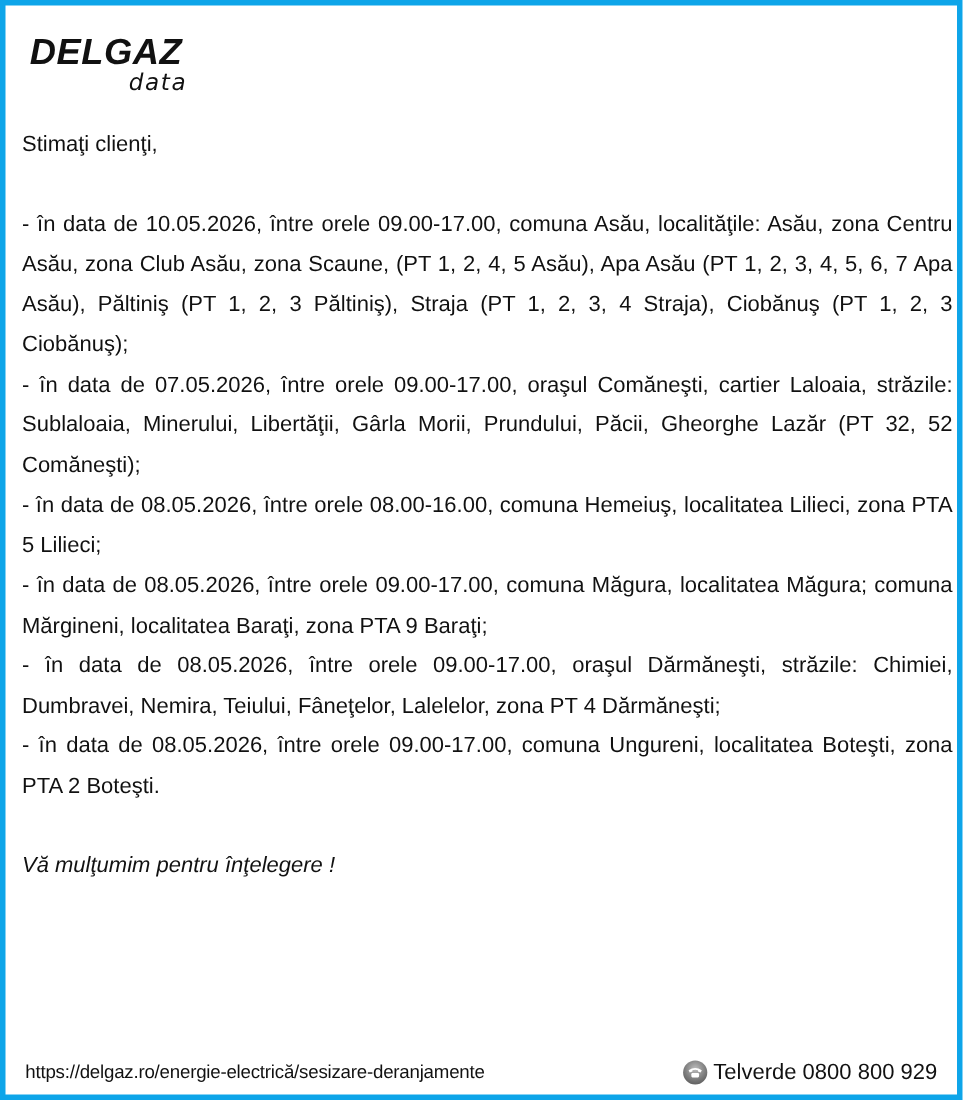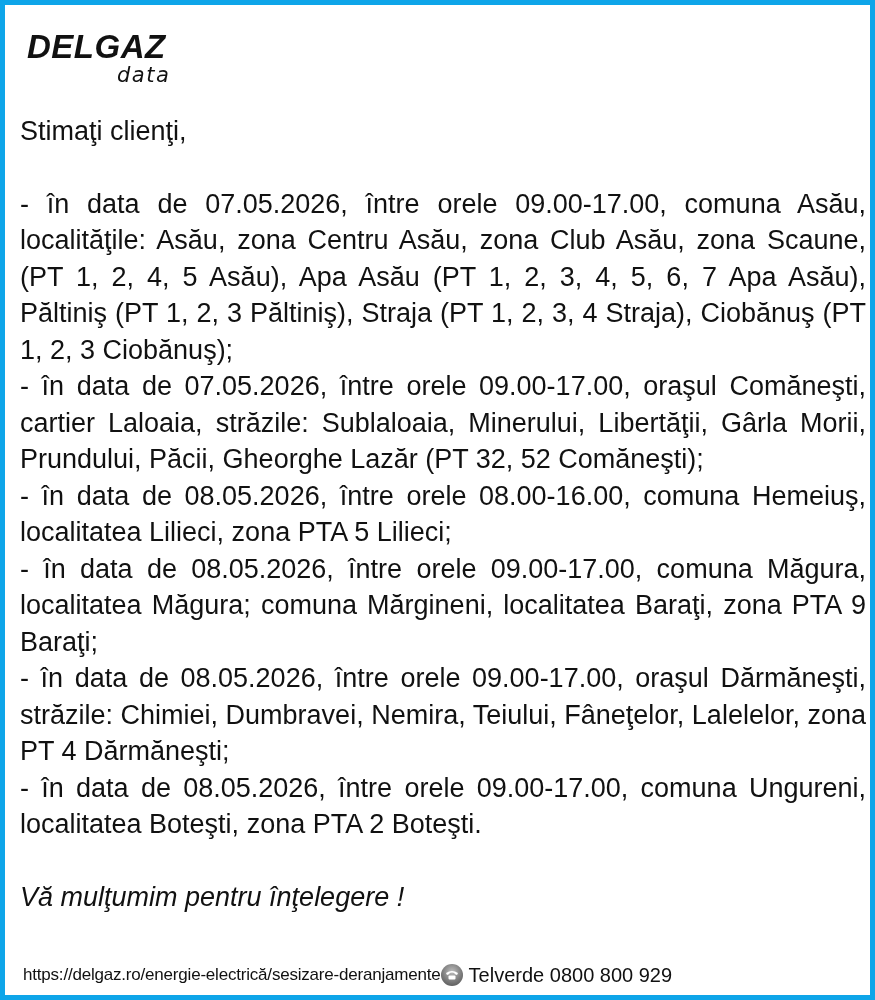--- a/index.html
+++ b/index.html
@@ -51,21 +51,21 @@
       letter-spacing: 1.5px;
       color: #111;
       line-height: 24px;
     }
     .content {
       position: absolute;
       left: 15px;
       top: 108px;
       width: 846px;
       font-family: "Liberation Sans", sans-serif;
-      font-size: 27px;
+      font-size: 20px;
       line-height: 36.5px;
       color: #111;
       transform-origin: left top;
     }
     .content p {
       margin: 0;
       text-align: justify;
     }
     .greeting {
       margin-bottom: 36px !important;
@@ -82,21 +82,21 @@
       font-style: italic;
     }
     .footer {
       position: absolute;
       left: 18px;
       right: 18px;
       top: 956px;
       height: 28px;
       display: flex;
       align-items: center;
-      justify-content: flex-start;
+      justify-content: space-between;
     }
     .url {
       font-family: "Liberation Sans", sans-serif;
       font-size: 17px;
       color: #111;
       letter-spacing: -0.2px;
     }
     .hotline {
       display: flex;
       align-items: center;
@@ -120,21 +120,21 @@
 
 <div class="frame">
 
   <div class="logo">
     <div class="logo-main">DELGAZ</div>
     <div class="logo-sub">data</div>
   </div>
 
   <div class="content" id="content">
     <p class="greeting">Stimaţi clienţi,</p>
-    <p class="item">- în data de 07.05.2026, între orele 09.00-17.00, comuna Asău, localităţile: Asău, zona Centru Asău, zona Club Asău, zona Scaune, (PT 1, 2, 4, 5 Asău), Apa Asău (PT 1, 2, 3, 4, 5, 6, 7 Apa Asău), Păltiniş (PT 1, 2, 3 Păltiniş), Straja (PT 1, 2, 3, 4 Straja), Ciobănuş (PT 1, 2, 3 Ciobănuş);</p>
+    <p class="item">- în data de 10.05.2026, între orele 09.00-17.00, comuna Asău, localităţile: Asău, zona Centru Asău, zona Club Asău, zona Scaune, (PT 1, 2, 4, 5 Asău), Apa Asău (PT 1, 2, 3, 4, 5, 6, 7 Apa Asău), Păltiniş (PT 1, 2, 3 Păltiniş), Straja (PT 1, 2, 3, 4 Straja), Ciobănuş (PT 1, 2, 3 Ciobănuş);</p>
     <p class="item">- în data de 07.05.2026, între orele 09.00-17.00, oraşul Comăneşti, cartier Laloaia, străzile: Sublaloaia, Minerului, Libertăţii, Gârla Morii, Prundului, Păcii, Gheorghe Lazăr (PT 32, 52 Comăneşti);</p>
     <p class="item">- în data de 08.05.2026, între orele 08.00-16.00, comuna Hemeiuş, localitatea Lilieci, zona PTA 5 Lilieci;</p>
     <p class="item">- în data de 08.05.2026, între orele 09.00-17.00, comuna Măgura, localitatea Măgura; comuna Mărgineni, localitatea Baraţi, zona PTA 9 Baraţi;</p>
     <p class="item">- în data de 08.05.2026, între orele 09.00-17.00, oraşul Dărmăneşti, străzile: Chimiei, Dumbravei, Nemira, Teiului, Fâneţelor, Lalelelor, zona PT 4 Dărmăneşti;</p>
     <p class="item">- în data de 08.05.2026, între orele 09.00-17.00, comuna Ungureni, localitatea Boteşti, zona PTA 2 Boteşti.</p>
     <p class="thanks">Vă mulţumim pentru înţelegere !</p>
   </div>
 
   <div class="footer">
     <span class="url">https://delgaz.ro/energie-electrică/sesizare-deranjamente</span>

